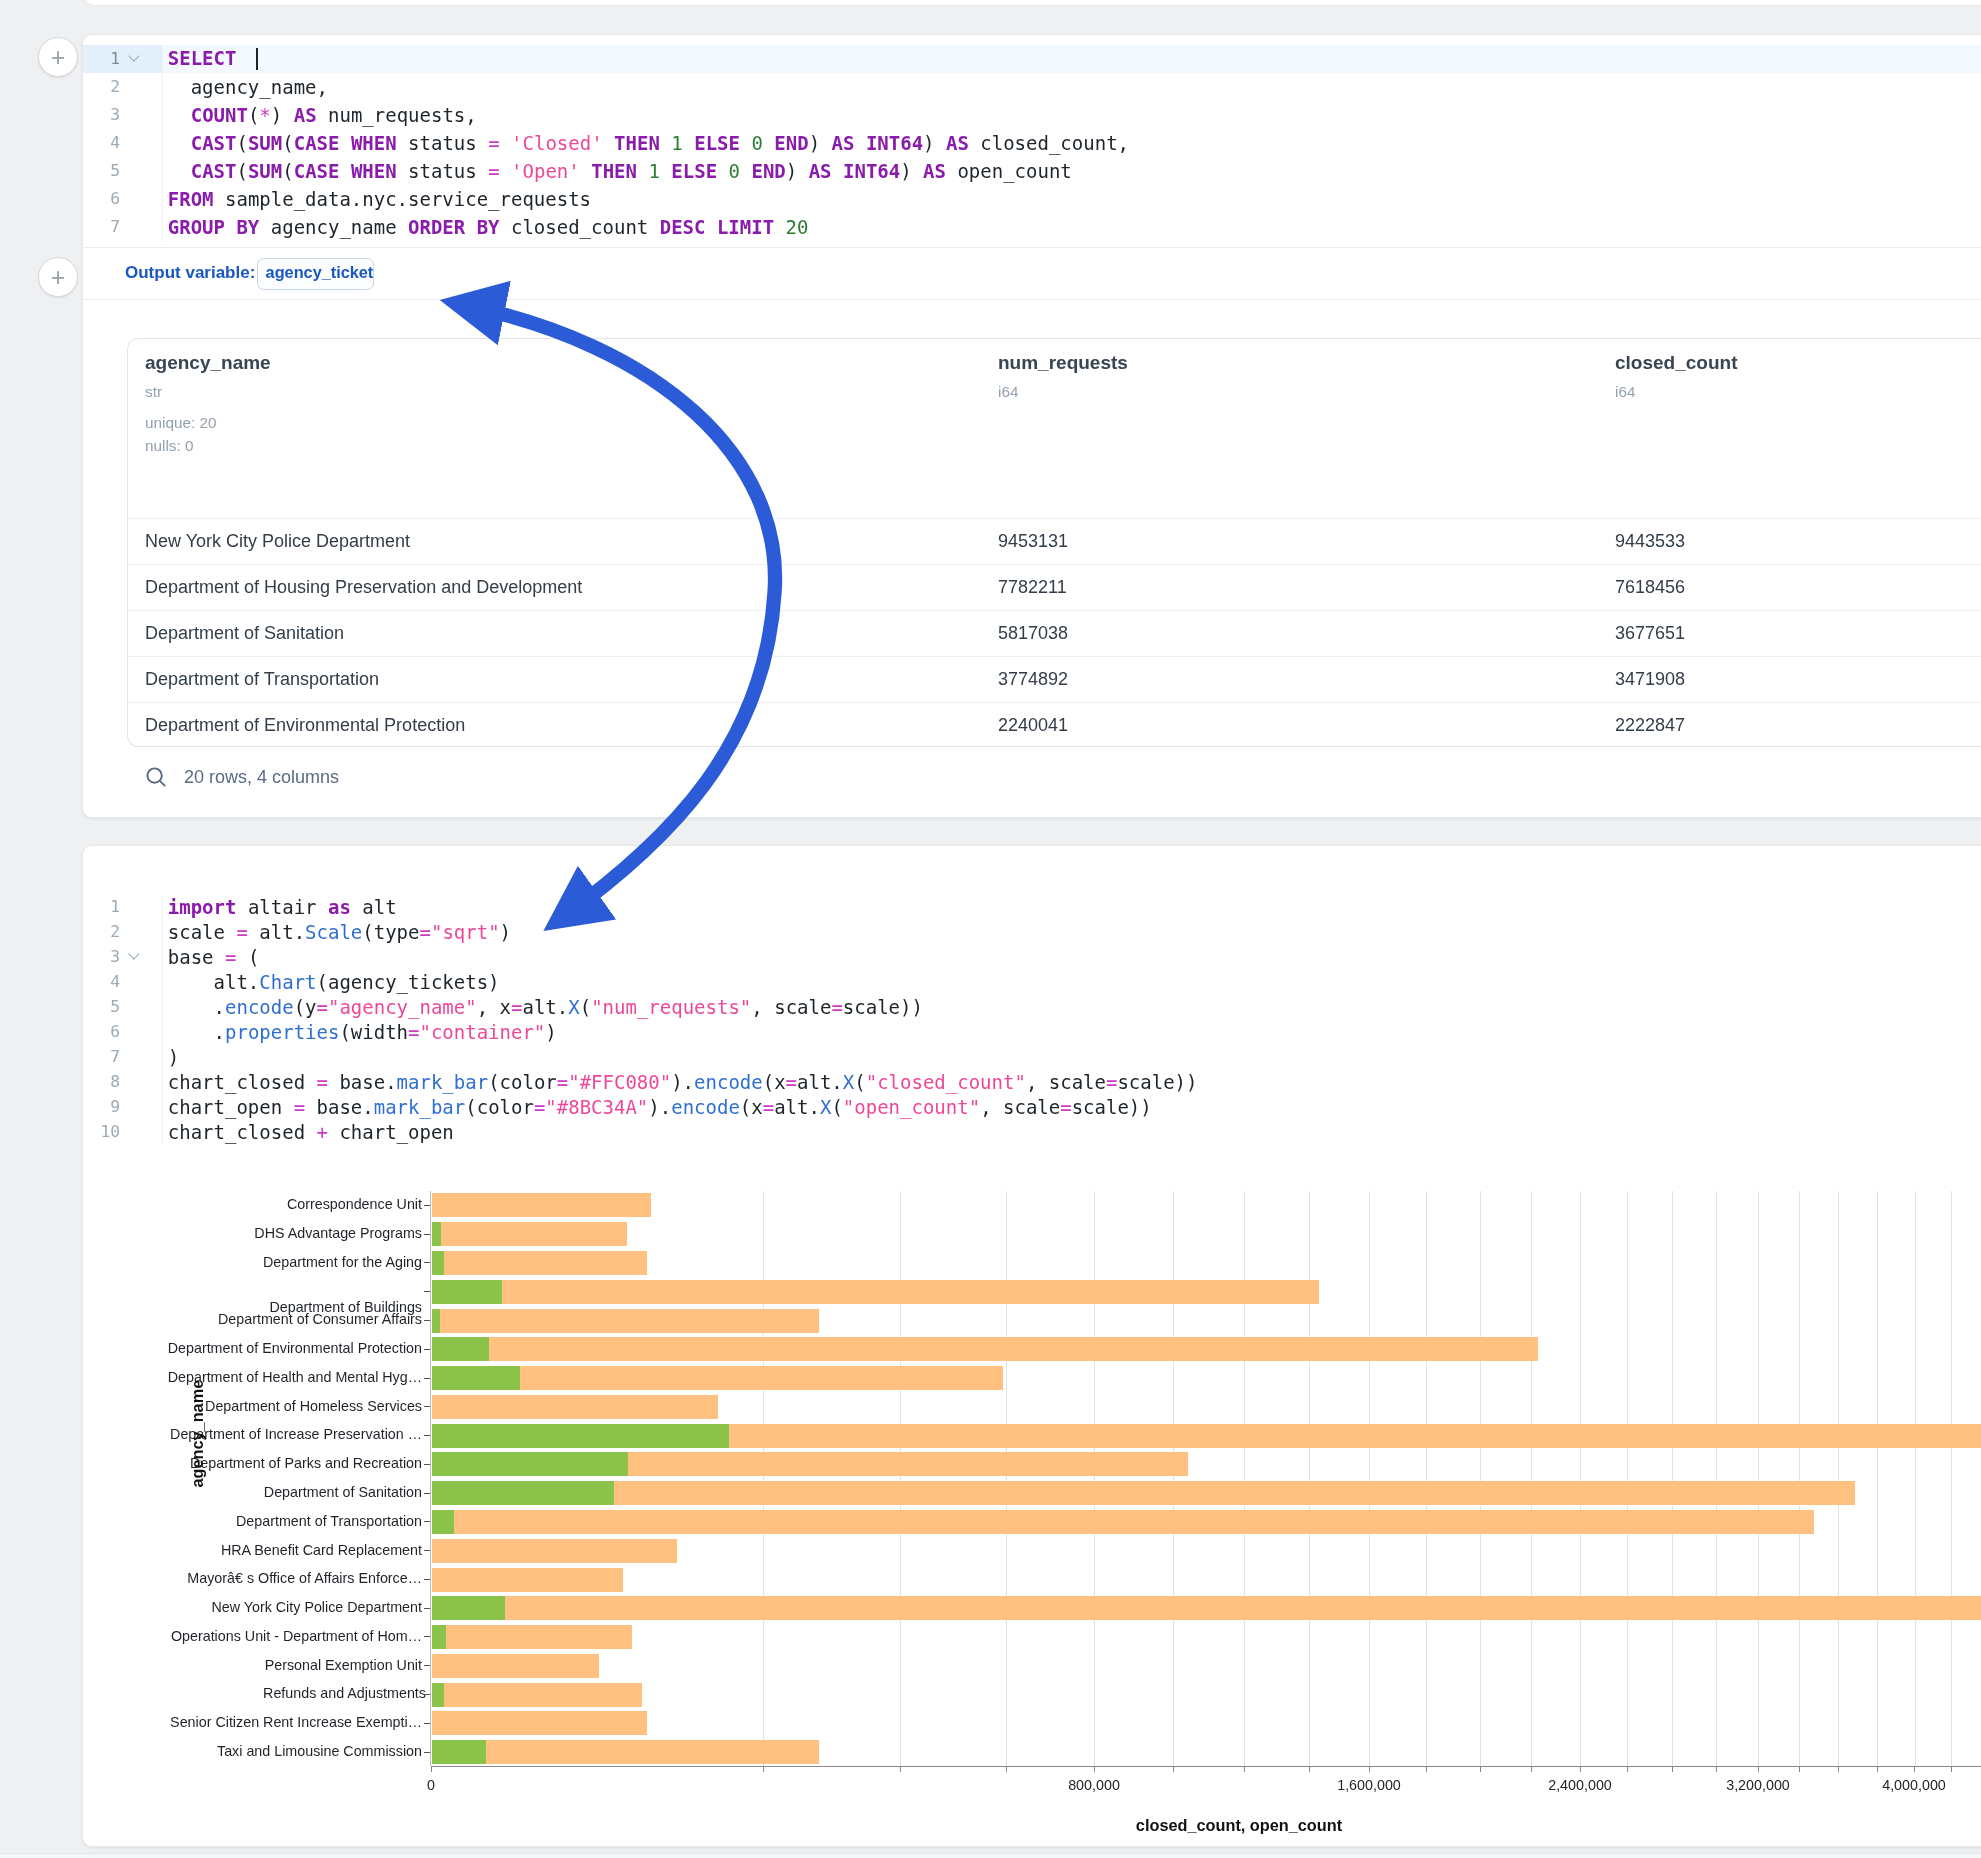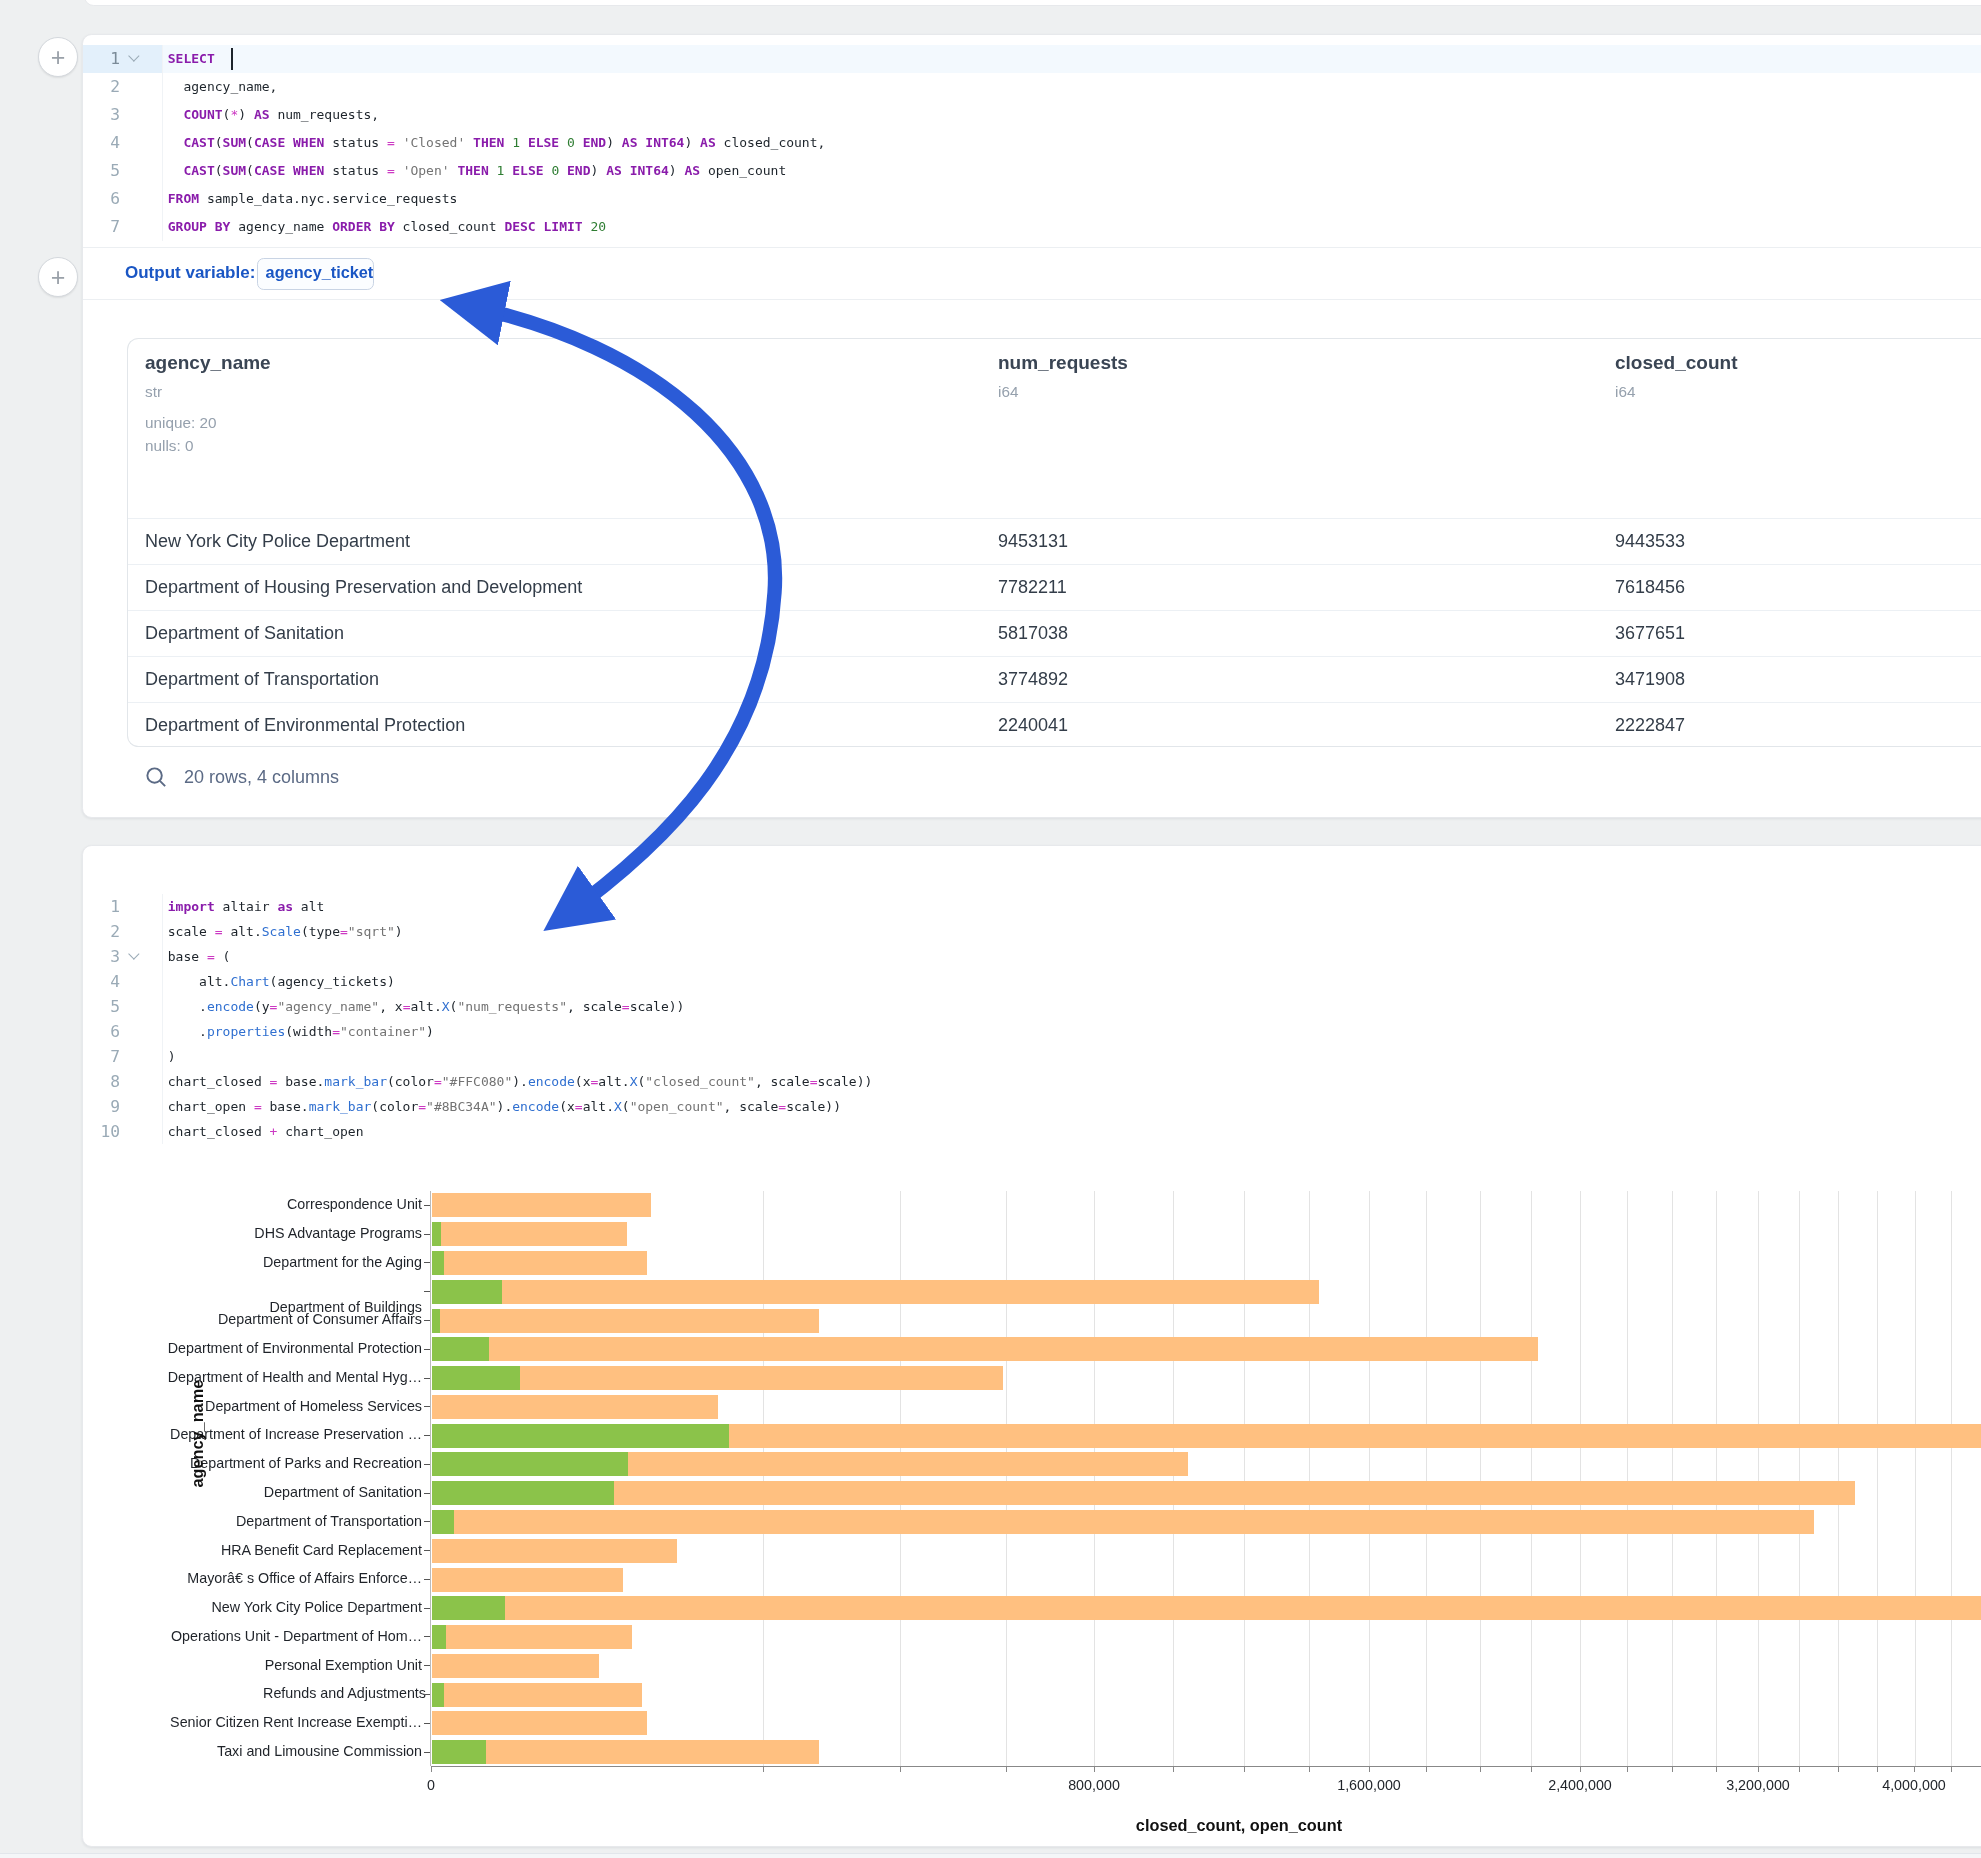--- a/index.html
+++ b/index.html
@@ -20,23 +20,23 @@
   .sql .cline { height:28px; }
   .py  .cline { height:25px; }
   .lnum { width:80px; flex:0 0 80px; text-align:right; padding-right:42px; font-size:16.3px;
           color:#9aaab6; position:relative; height:100%; line-height:inherit;
           display:flex; align-items:center; justify-content:flex-end; border-right:1px solid #f0f3f6;}
   .cline.active { background:#f3f9fe; }
   .cline.active .lnum { background:#e3f0fb; color:#7b8b98; }
   .fold { position:absolute; right:23px; top:50%; width:8.6px; height:8.6px; margin-top:-6.7px; }
   .fold::after { content:""; position:absolute; left:0; top:0; width:6.7px; height:6.7px;
     border-right:1.4px solid #9aaab6; border-bottom:1.4px solid #9aaab6; transform:rotate(45deg); }
-  .lcode { padding-left:4.8px; font-size:13px; white-space:pre; color:#1d242b; }
+  .lcode { padding-left:4.8px; font-size:19px; white-space:pre; color:#1d242b; }
   .tk-kw { color:#8a1cab; font-weight:bold; }
-  .tk-str { color:#737373; }
+  .tk-str { color:#ec4899; }
   .tk-num { color:#2e7d32; }
   .tk-op { color:#cc39c3; }
   .tk-fn { color:#2f6fd0; }
   .tk-id { color:#1d242b; }
   .cursor { display:inline-block; width:1.9px; height:22px; background:#1d242b; vertical-align:middle; margin-left:8.6px; }
 
   .divider { position:absolute; left:82px; right:0; height:1px; background:#eceff2; }
 
   .outvar-label { font-size:17px; font-weight:bold; color:#1a56c4; }
   .outvar-pill { position:absolute; border:1px solid #c9d4e4; border-radius:6.7px; background:#fbfdff;

